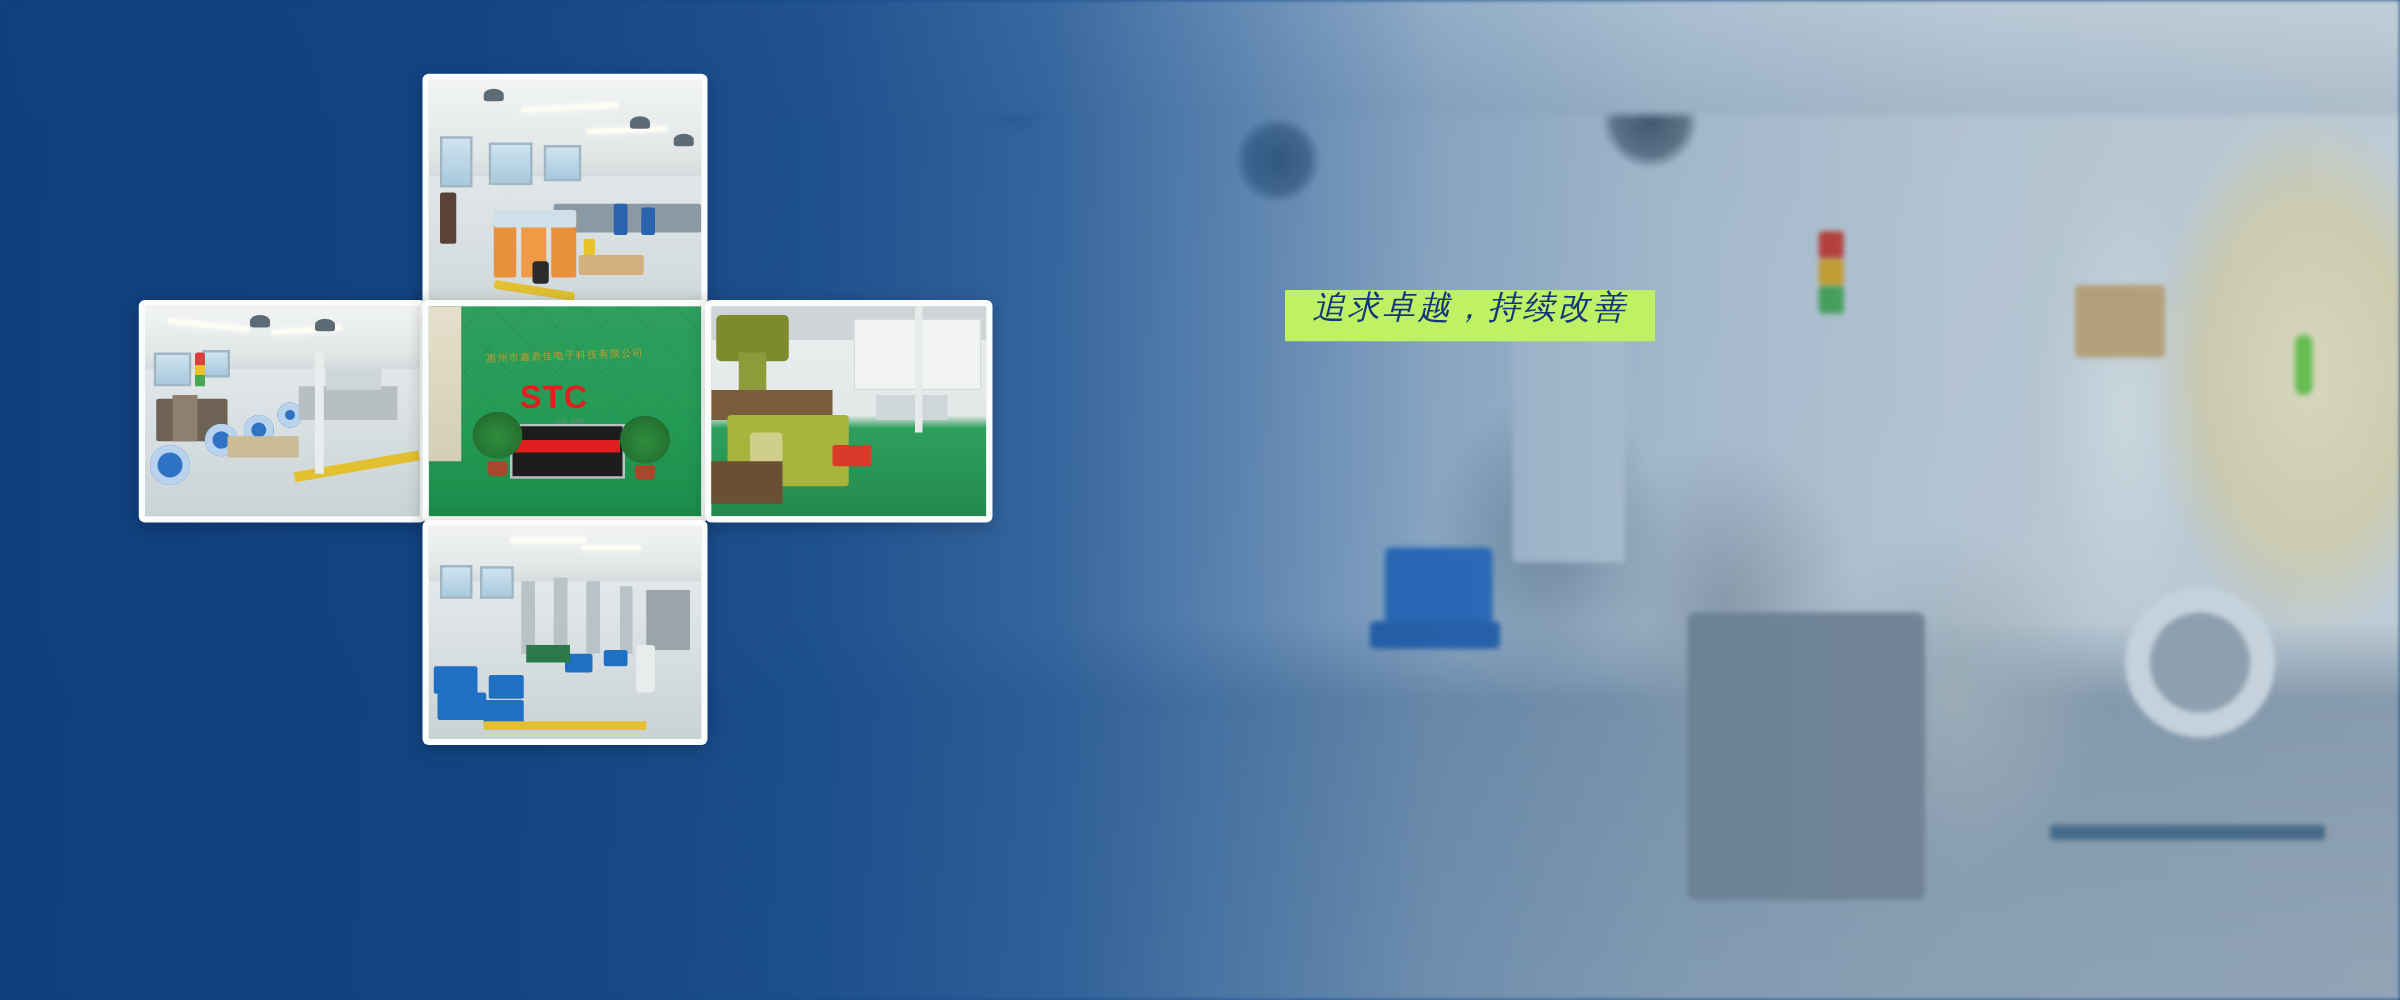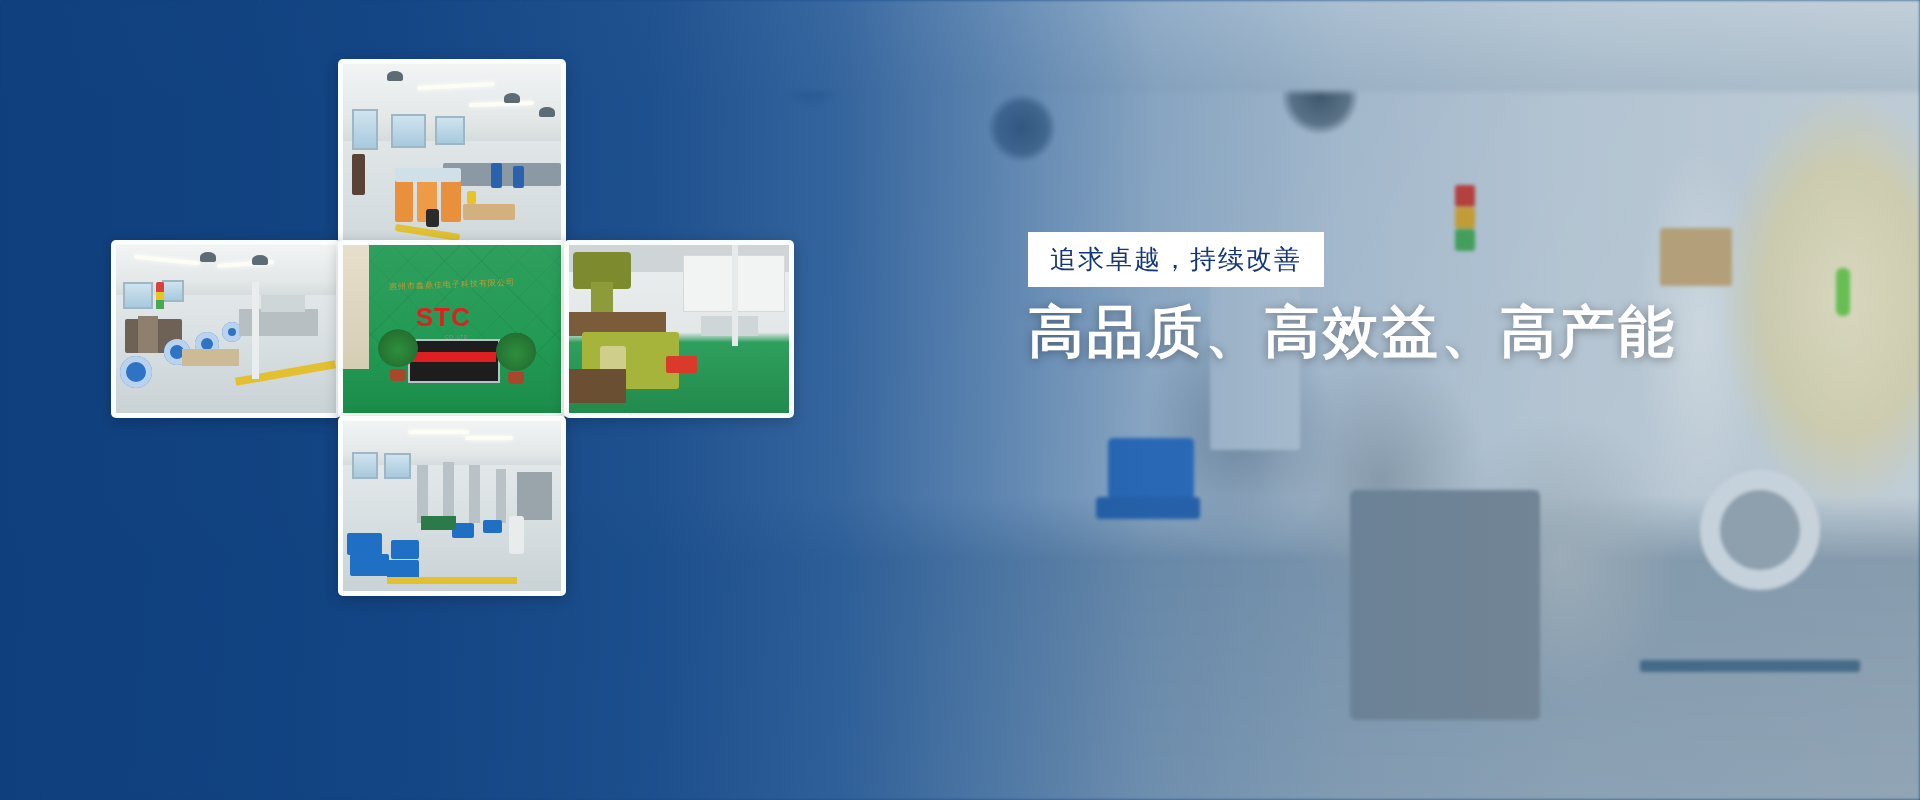--- a/index.html
+++ b/index.html
@@ -130,27 +130,28 @@
   
   .s4 .mach { position:absolute; background:#9aa833; }
   
   .s5 .crate { position:absolute; background:#1f6fc4; border-radius:2px; }
 
   
   .text-block { position:absolute; left:1028px; top:232px; width:560px; }
 
   .eyebrow {
     display:inline-block;
-    background:#ffffff;
+    background:#bef264;
     color:#14377a;
     font-size:26px;
     line-height:1;
     letter-spacing:2px;
-    padding:14px 22px 15px 22px;
+    padding:0 22px 15px 22px;
     white-space:nowrap;
+    font-style:italic;
   }
 
   .headline {
     margin-top:14px;
     color:#ffffff;
     font-size:56px;
     font-weight:bold;
     line-height:1.12;
     letter-spacing:3px;
     white-space:nowrap;
@@ -306,16 +307,15 @@
         <div style="position:absolute;left:36%;top:56%;width:16%;height:8%;background:#2c7a4a;"></div>
         <div style="position:absolute;left:76%;top:56%;width:7%;height:22%;background:#e8eced;border-radius:3px;"></div>
         <div style="position:absolute;left:20%;top:92%;width:60%;height:4%;background:#e3c030;"></div>
       </div>
     </div>
 
   </div>
 
   <div class="text-block">
     <div class="eyebrow">追求卓越，持续改善</div>
-    <div class="headline">高品质、高效益、高产能</div>
   </div>
 
 </div>
 
 </body></html>

